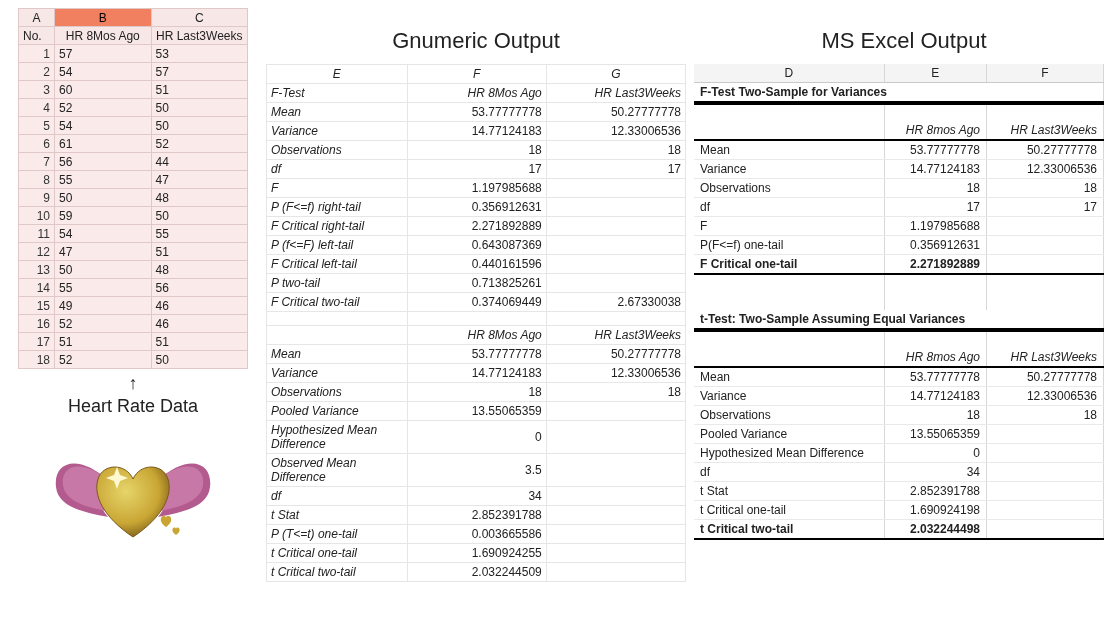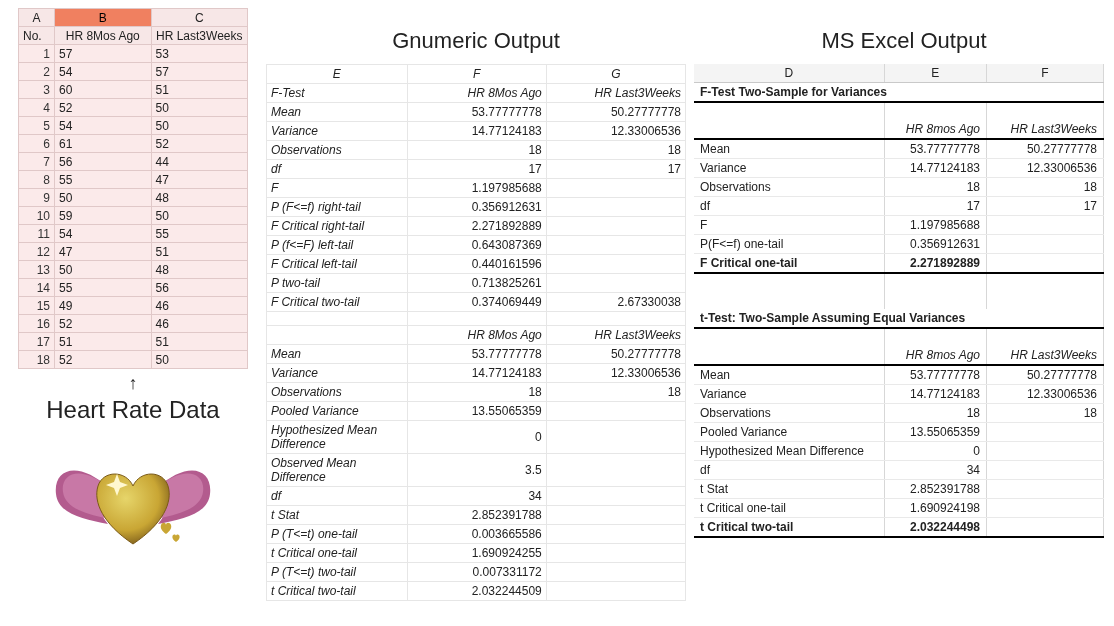--- a/index.html
+++ b/index.html
@@ -37,21 +37,21 @@
   .hr-table th {
     background: #f7e7e7;
     font-weight: normal;
     text-align: center;
   }
   .hr-table th.colA { width: 36px; }
   .hr-table th.colB { background: #f08060; color:#000; }
   .hr-table td { background: #fbeaea; }
   .hr-table td.rownum { text-align: right; color:#333; }
   .caption-arrow { font-size: 18px; margin-top: 4px; }
-  .caption-label { font-size: 24px; margin-top: 2px; text-align: right; }
+  .caption-label { font-size: 18px; margin-top: 2px; text-align: right; }
   .heart-wrap { margin-top: 10px; }
   .heart-svg { width: 170px; height: 120px; }
 
   
   .title-row h2 {
     font-size: 22px;
     font-weight: normal;
     text-align: center;
     margin: 20px 0 10px 0;
   }
@@ -78,21 +78,21 @@
     width: 410px;
     font-size: 12px;
   }
   .xl-table td {
     border-right: 1px solid #d7d7d7;
     border-bottom: 1px solid #e9e9e9;
     padding: 2px 6px;
     height: 18px;
   }
   .xl-table .col-head { text-align: center; background:#f4f4f4; font-weight: normal; border-bottom:1px solid #c9c9c9;}
-  .xl-table .section-title { font-weight: bold; text-align: left; border-bottom: 2px solid #000000;}
+  .xl-table .section-title { font-weight: bold; text-align: left; border-bottom: 4px solid #000000;}
   .xl-table .colhdr { font-style: italic; text-align: right; border-bottom: 2px solid #000;}
   .xl-table .colhdr-blank { border-bottom: 2px solid #000;}
   .xl-table .label { text-align: left; width: 190px; }
   .xl-table .val { text-align: right; }
   .xl-table .last-row td { border-bottom: 2px solid #000; font-weight: bold; }
   .xl-table .blank td { border-bottom: none; }
 </style>
 </head>
 <body>
 
@@ -364,25 +364,20 @@
             <td class="label">P (T&lt;=t) one-tail</td>
             <td class="val">0.003665586</td>
             <td class="val"></td>
           </tr>
           <tr>
             <td class="label">t Critical one-tail</td>
             <td class="val">1.690924255</td>
             <td class="val"></td>
           </tr>
           <tr>
-            <td class="label">P (T&lt;=t) two-tail</td>
-            <td class="val">0.007331172</td>
-            <td class="val"></td>
-          </tr>
-          <tr>
             <td class="label">t Critical two-tail</td>
             <td class="val">2.032244509</td>
             <td class="val"></td>
           </tr>
         </tbody>
     </table>
   </div>
 
   <div class="xl-col">
     <div class="title-row">

